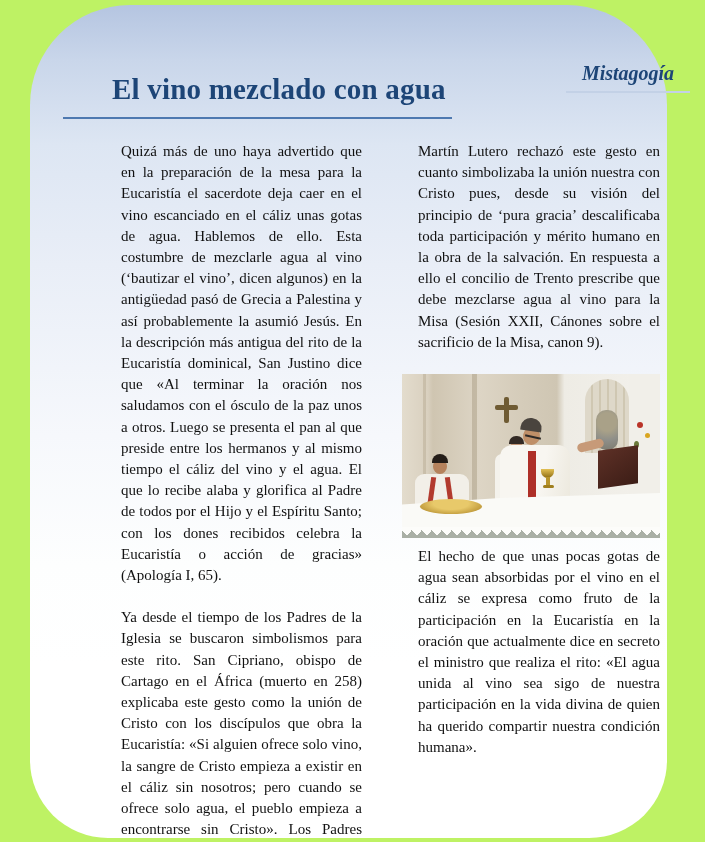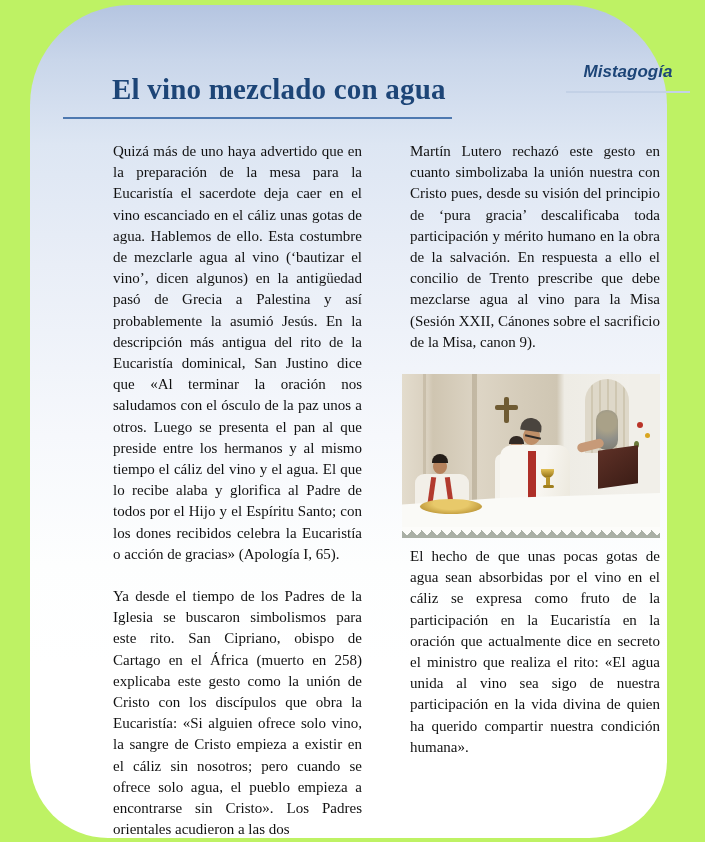--- a/index.html
+++ b/index.html
@@ -7,27 +7,27 @@
          font-family:"Liberation Serif","DejaVu Serif",serif;}
   .card{position:absolute;left:30px;top:5px;width:637px;height:833px;
         border-radius:100px 100px 78px 78px;
         background:linear-gradient(to bottom,#b5c5e1 0px,#c9d6ea 55px,#dde6f3 140px,
                    #e9eef7 260px,#f6f8fc 430px,#fdfefe 560px,#ffffff 660px);}
   
   .page-title{position:absolute;left:82px;top:68px;margin:0;font-size:29px;font-weight:bold;
               color:#1d4577;letter-spacing:.2px;font-family:"Liberation Serif","DejaVu Serif",serif;}
   .title-rule{position:absolute;left:33px;top:112px;width:389px;height:2px;background:#4e79b0;}
   .section-tag{position:absolute;left:536px;top:57px;width:124px;text-align:center;
-               font-family:Liberation Sans, sans-serif;
-               font-weight:bold;font-style:italic;font-size:17px;color:#1d4577;}
+               font-family:Liberation Serif, serif;
+               font-weight:bold;font-style:italic;font-size:20px;color:#1d4577;}
   .tag-rule{position:absolute;left:536px;top:86px;width:124px;height:2px;background:#c3d1e6;}
   
   .col{position:absolute;top:136px;font-size:15px;line-height:21.2px;color:#111;
        text-align:justify;}
-  .col p{margin:0 0 21px 8px;}
+  .col p{margin:0 0 21px 16px;}
   .col-left{left:75px;width:257px;}
   .col-right{left:372px;width:258px;}
   
   .photo{position:relative;width:258px;height:164px;margin:11px 0 8px 0;overflow:hidden;
          background:linear-gradient(90deg,#e3dccd 0%,#d9d0bf 10%,#cfc5b1 12%,#ddd5c5 30%,
                     #d5ccba 46%,#cfc6b3 60%,#eeece5 63%,#f3f1ec 100%);}
   .photo *{position:absolute;}
   .ph-col-shadow1{left:27%;top:0;width:5px;height:80%;background:rgba(150,135,105,.35);}
   .ph-col-shadow2{left:8%;top:0;width:3px;height:80%;background:rgba(150,135,105,.25);}
   .ph-pillar{left:88%;top:0;width:12%;height:100%;background:#f1efe9;}

